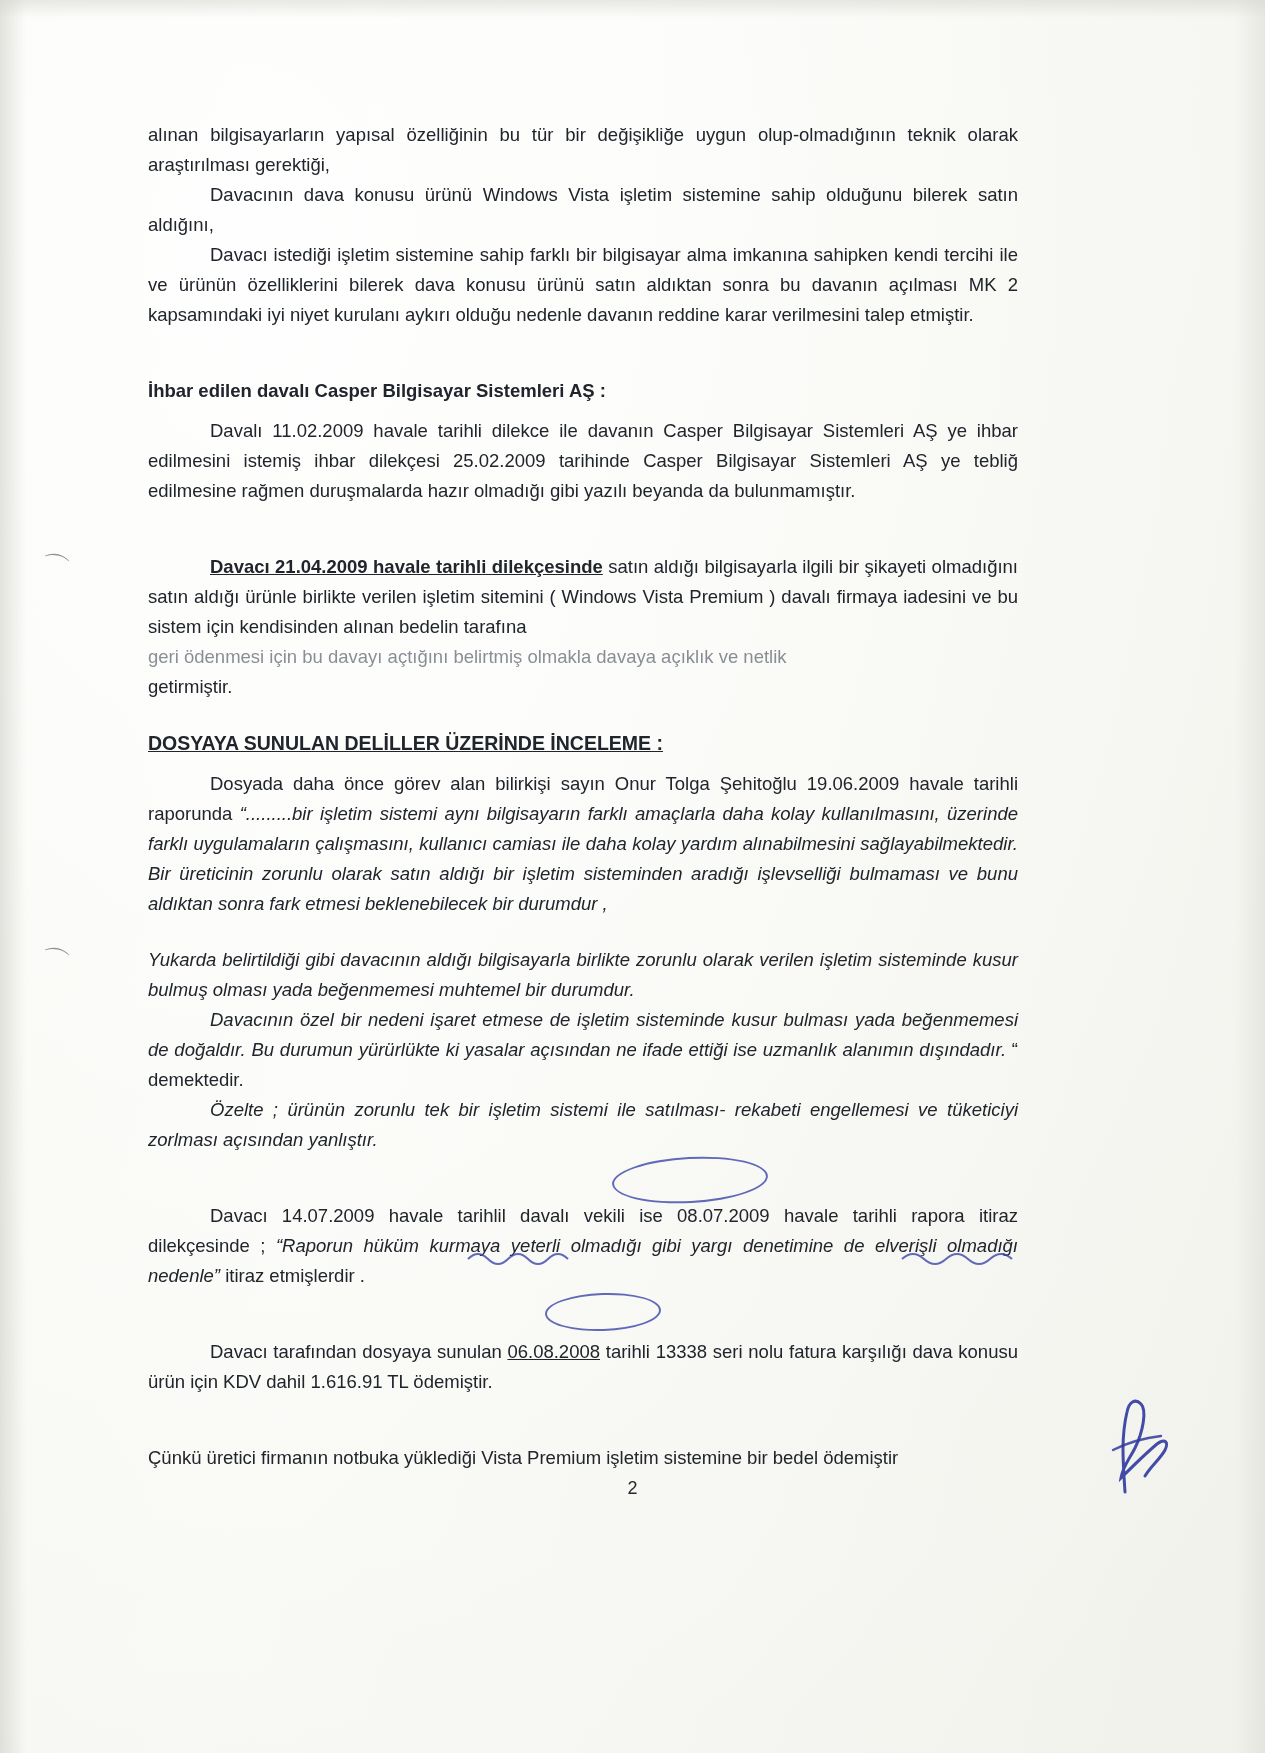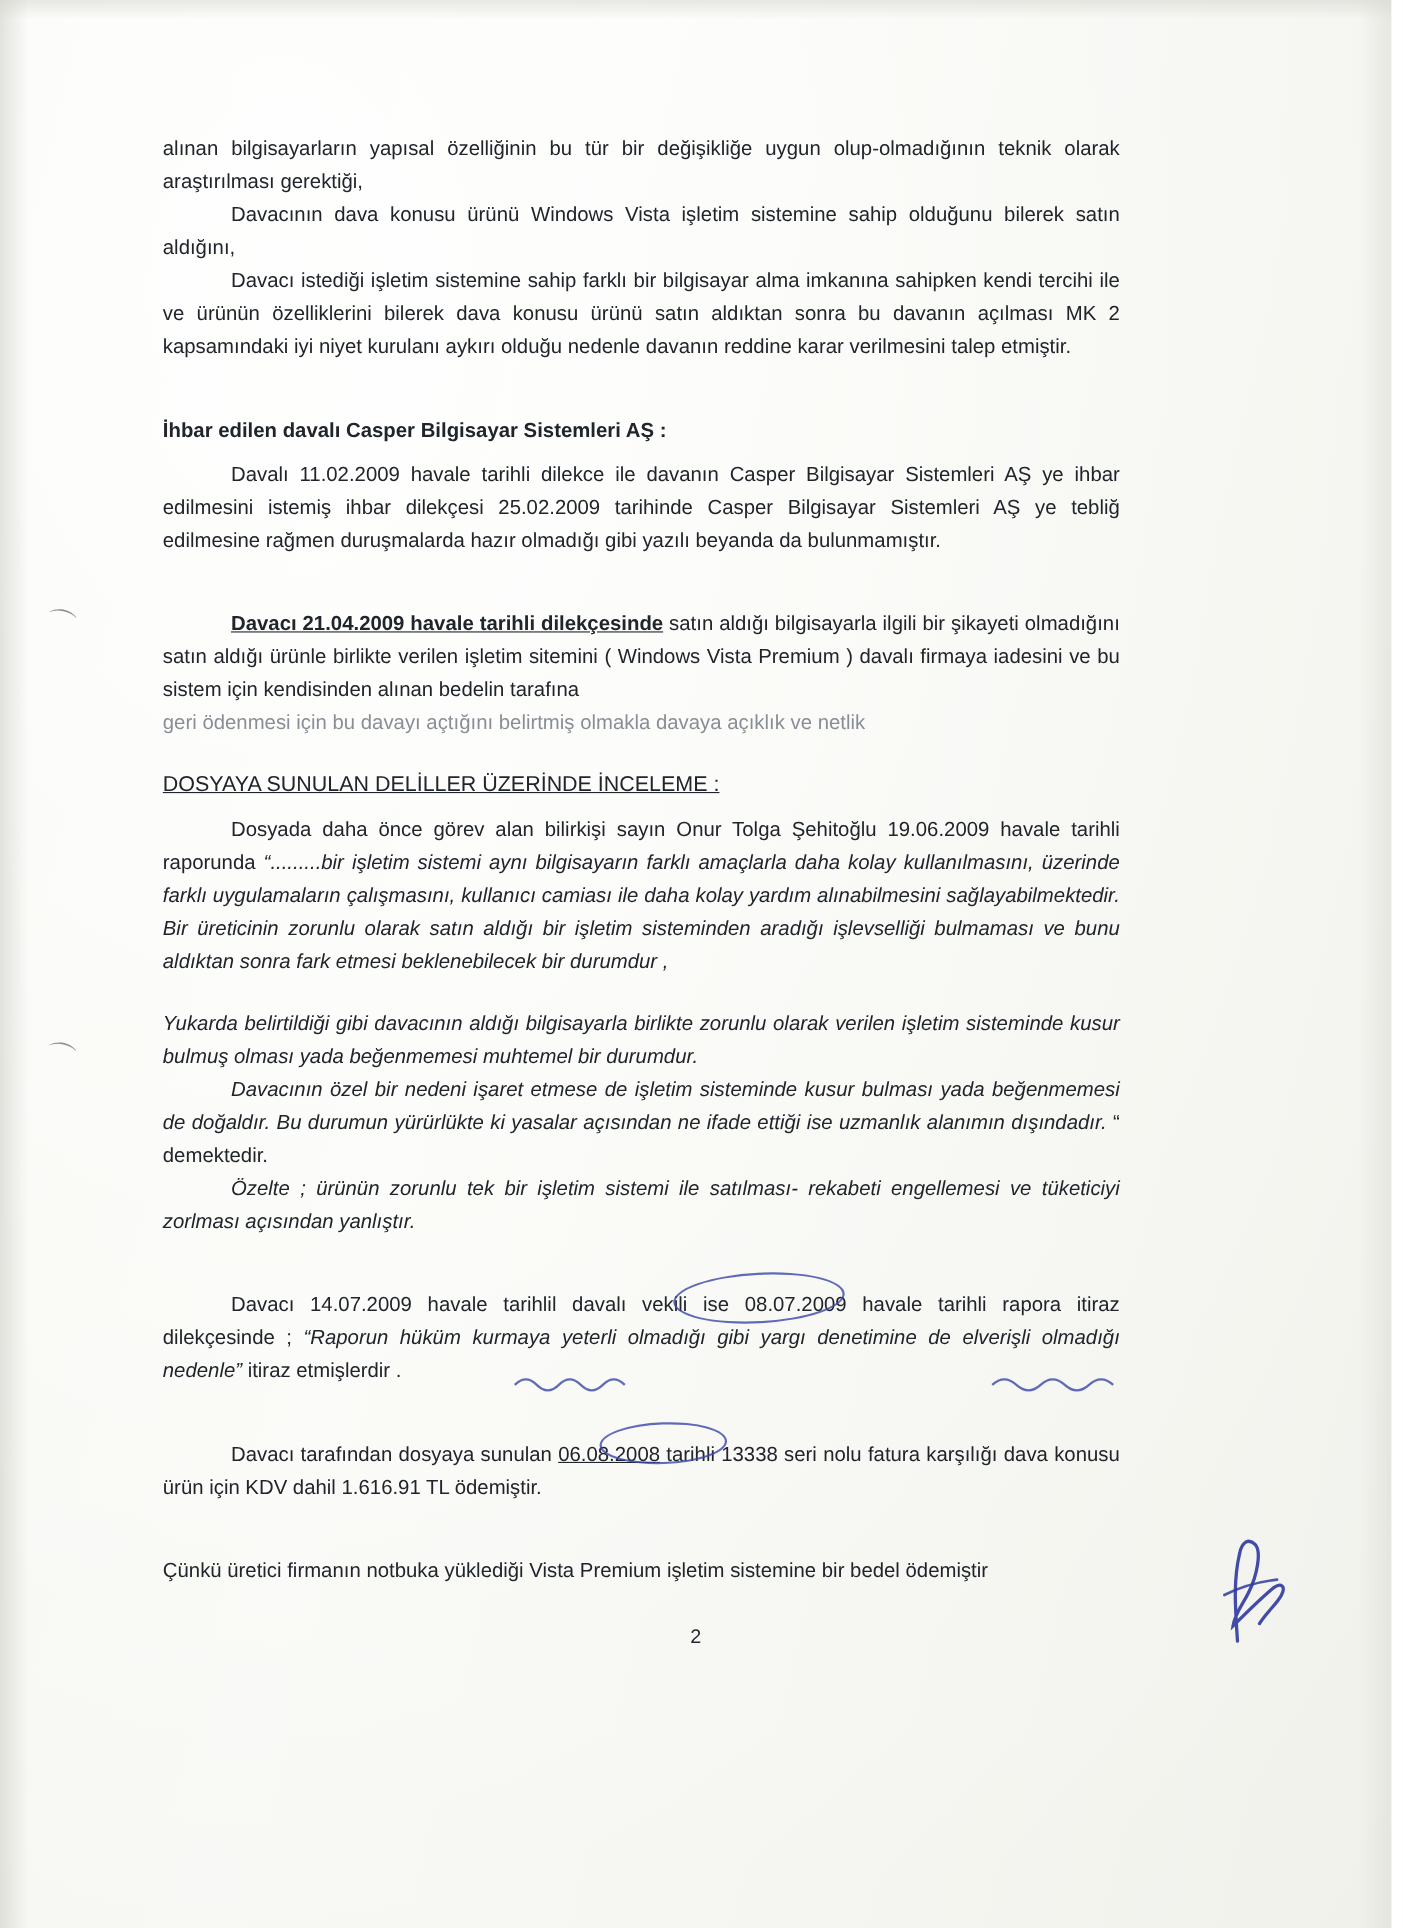--- a/index.html
+++ b/index.html
@@ -65,21 +65,21 @@
   .gap-lg { margin-top: 46px; }
   .bold { font-weight: bold; }
   .italic { font-style: italic; }
   .u { text-decoration: underline; }
   .heading {
     font-weight: bold;
     font-size: 18.5px;
     text-align: left;
   }
   .heading-underline {
-    font-weight: normal;
+    font-weight: bold;
     font-size: 19.5px;
     text-align: left;
     text-decoration: underline;
   }
   .faded {
     color: #5d6470;
     opacity: 0.72;
   }
   #page-number {
     position: absolute;
@@ -155,20 +155,21 @@
     <p class="indent">Davacının dava konusu ürünü   Windows  Vista işletim sistemine sahip olduğunu bilerek satın aldığını,</p>
     <p class="indent">Davacı istediği   işletim sistemine sahip farklı bir bilgisayar alma imkanına sahipken kendi tercihi ile ve ürünün özelliklerini bilerek dava konusu ürünü satın aldıktan sonra bu davanın açılması MK 2 kapsamındaki iyi niyet kurulanı aykırı olduğu nedenle davanın reddine karar verilmesini talep etmiştir.</p>
 
     <p class="heading gap-lg">İhbar edilen davalı Casper Bilgisayar Sistemleri AŞ :</p>
     <p class="indent gap-sm">Davalı 11.02.2009 havale tarihli dilekce ile davanın Casper Bilgisayar Sistemleri AŞ ye ihbar edilmesini istemiş ihbar dilekçesi 25.02.2009 tarihinde Casper Bilgisayar Sistemleri AŞ ye tebliğ edilmesine rağmen duruşmalarda hazır olmadığı gibi yazılı beyanda da bulunmamıştır.</p>
 
     <p class="indent gap-lg">
       <span class="bold u">Davacı 21.04.2009  havale tarihli dilekçesinde</span><span> satın aldığı bilgisayarla ilgili bir şikayeti olmadığını satın aldığı ürünle birlikte verilen işletim sitemini (  Windows  Vista Premium ) davalı firmaya iadesini ve bu sistem için kendisinden alınan bedelin tarafına</span>
     </p>
     <p class="faded">geri ödenmesi için bu davayı açtığını belirtmiş olmakla davaya açıklık ve netlik</p>
+    <p>getirmiştir.</p>
 
     <p class="heading-underline gap-md">DOSYAYA SUNULAN DELİLLER ÜZERİNDE İNCELEME :</p>
 
     <p class="indent gap-sm">
       <span>Dosyada daha önce görev alan bilirkişi sayın Onur Tolga Şehitoğlu 19.06.2009 havale tarihli raporunda </span><span class="italic">“.........bir işletim sistemi aynı bilgisayarın farklı amaçlarla daha kolay kullanılmasını, üzerinde farklı uygulamaların çalışmasını, kullanıcı camiası ile daha kolay yardım alınabilmesini sağlayabilmektedir. Bir üreticinin zorunlu olarak satın aldığı bir işletim sisteminden aradığı işlevselliği bulmaması ve bunu aldıktan sonra fark etmesi beklenebilecek bir durumdur ,</span>
     </p>
 
     <p class="italic gap-md">Yukarda belirtildiği gibi davacının aldığı bilgisayarla birlikte zorunlu olarak verilen işletim sisteminde kusur bulmuş olması yada beğenmemesi muhtemel bir durumdur.</p>
     <p class="italic indent">
       <span>Davacının özel bir nedeni işaret etmese de işletim sisteminde kusur bulması yada beğenmemesi de doğaldır. Bu durumun yürürlükte ki yasalar açısından ne ifade ettiği ise uzmanlık alanımın dışındadır. </span><span style="font-style:normal">“ demektedir.</span>

